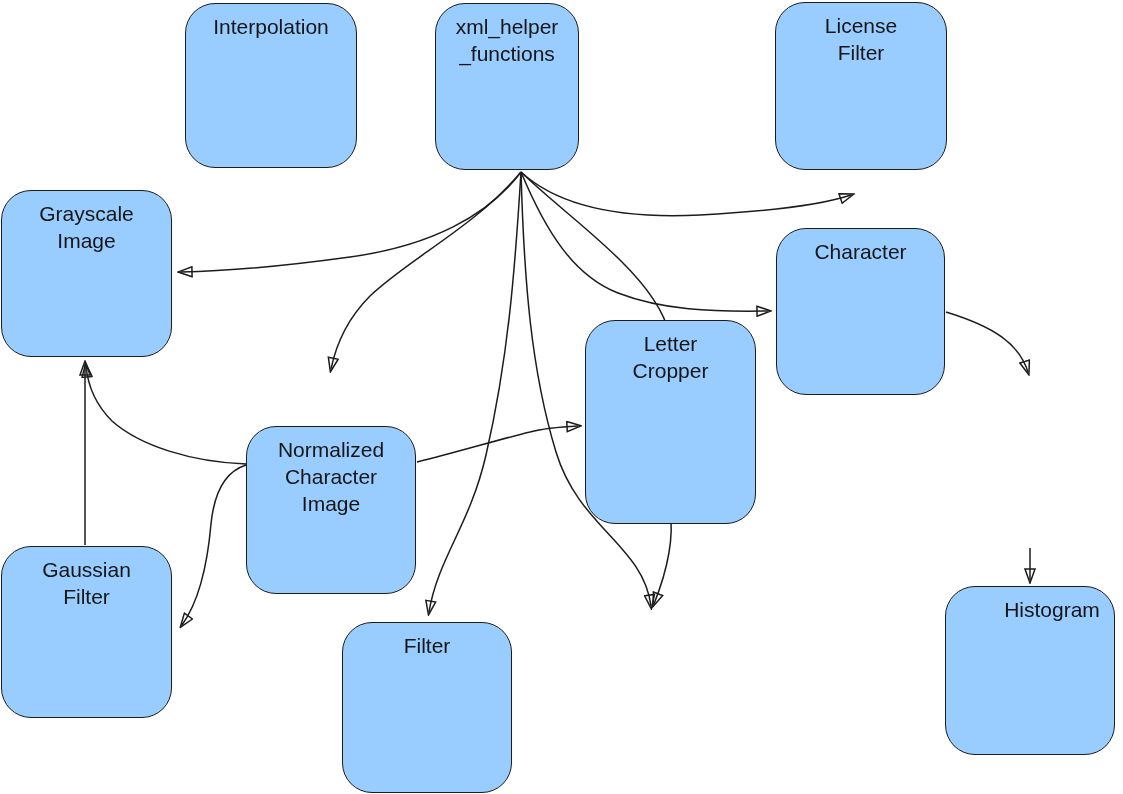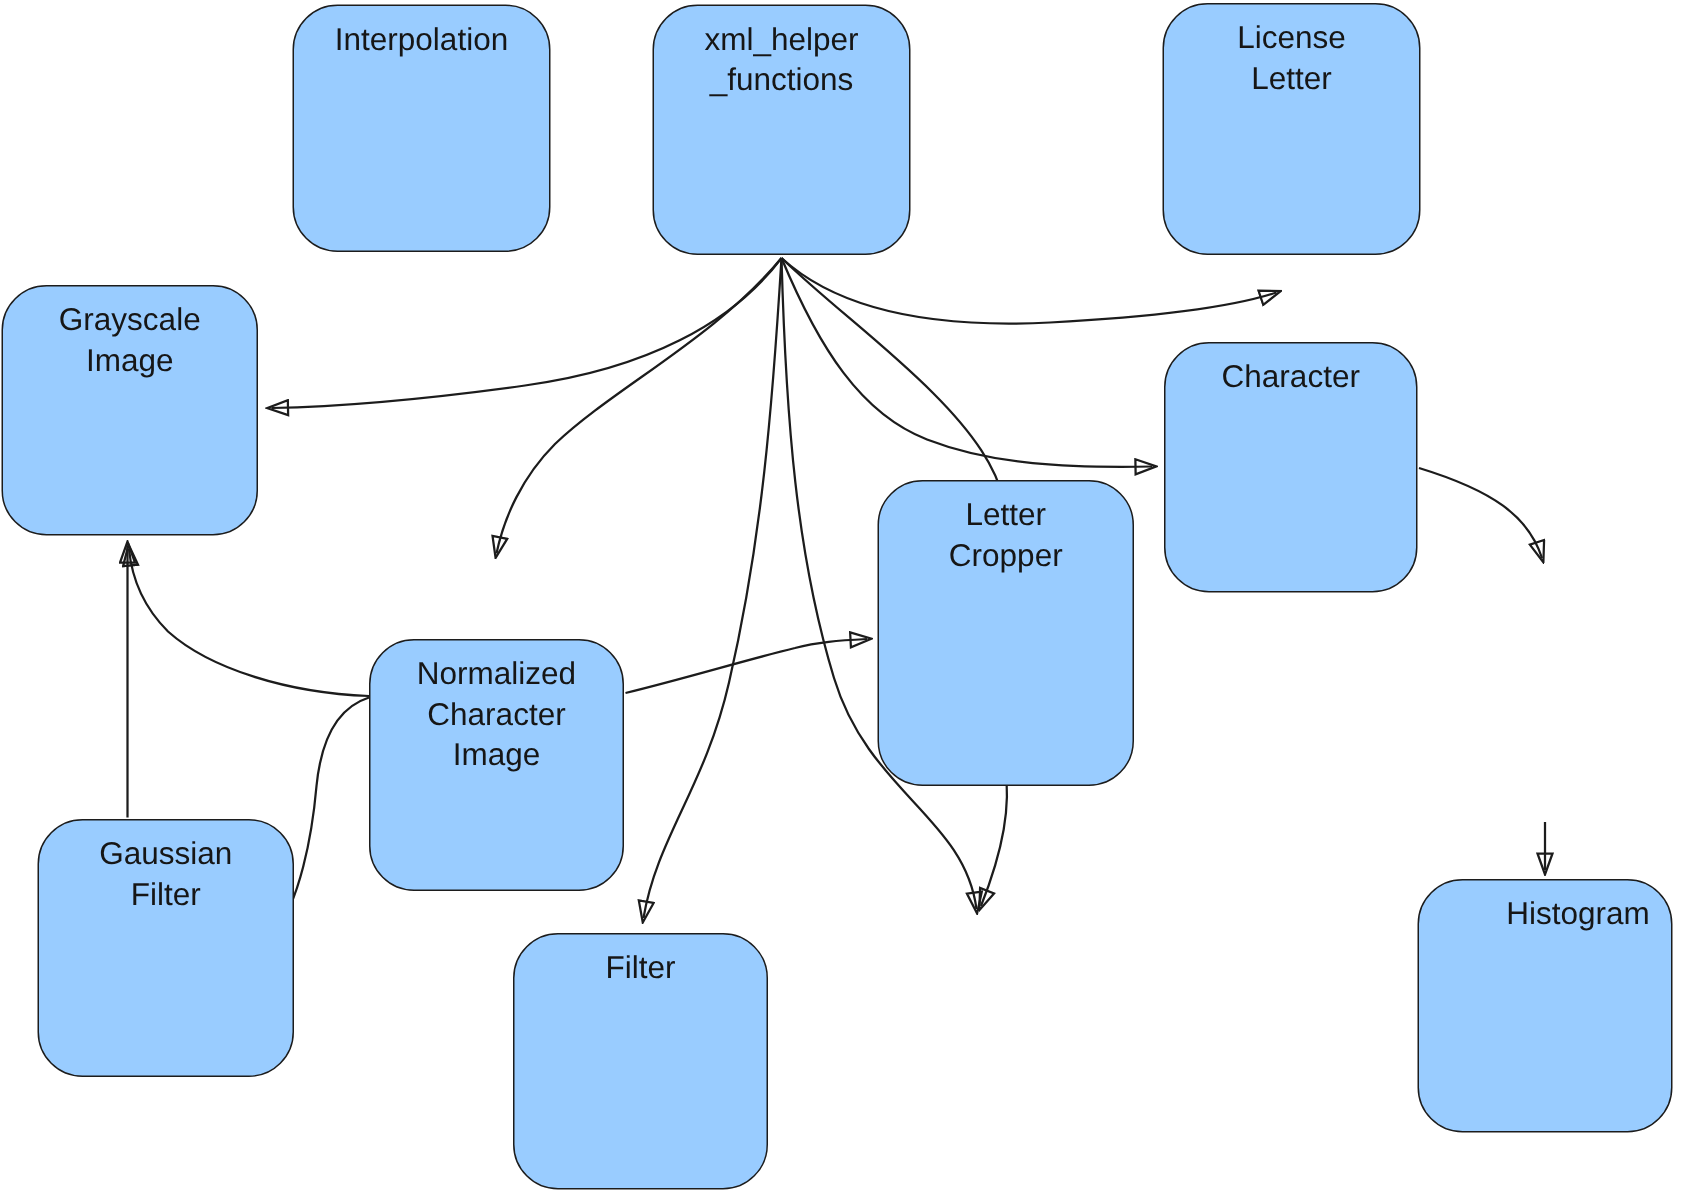--- a/index.html
+++ b/index.html
@@ -24,29 +24,29 @@
     border: 1.6px solid #1c1c1c;
     border-radius: 30px;
     color: #161616;
     font-size: 21px;
     line-height: 27px;
     text-align: center;
     padding-top: 9px;
     white-space: pre-line;
   }
   
-  #n-interpolation              { left: 195px; top:   3px; width: 172px; height: 165px; }
-  #n-xml-helper-functions       { left: 435px; top:   3px; width: 172px; height: 167px; }
+  #n-interpolation              { left: 185px; top:   3px; width: 172px; height: 165px; }
+  #n-xml-helper-functions       { left: 435px; top:   3px; width: 144px; height: 167px; }
   #n-license-plate              { left: 775px; top:   2px; width: 172px; height: 168px; }
   #n-grayscale-image            { left:   1px; top: 190px; width: 171px; height: 167px; text-align: center; }
   #n-character                  { left: 776px; top: 228px; width: 169px; height: 167px; }
   #n-normalized-character-image { left: 246px; top: 379px; width: 170px; height: 168px; margin-top: 47px; }
   #n-letter-cropper             { left: 585px; top: 320px; width: 171px; height: 204px; }
   #n-local-binary-patternizer   { left: 945px; top: 378px; width: 168px; height: 169px; }
-  #n-gaussian-filter            { left:   1px; top: 546px; width: 171px; height: 172px; margin-left: 24px; }
+  #n-gaussian-filter            { left:   1px; top: 546px; width: 171px; height: 172px; }
   #n-point                      { left: 342px; top: 622px; width: 170px; height: 171px; }
   #n-rectangle                  { left: 567px; top: 622px; width: 170px; height: 171px; }
   #n-histogram                  { left: 945px; top: 586px; width: 170px; height: 169px; padding-left: 44px; }
 </style>
 </head>
 <body>
 
 <div id="canvas">
 
   <svg id="edges" viewBox="0 0 1123 794" xmlns="http://www.w3.org/2000/svg">
@@ -71,21 +71,21 @@
     <path d="M670,511 C674,537 669,566 654,604" marker-end="url(#ah)"></path>
     <path d="M1030,548 L1030,580" marker-end="url(#ah)"></path>
   </svg>
 
   <div class="node" id="n-interpolation">Interpolation</div>
 
   <div class="node" id="n-xml-helper-functions">xml_helper
 _functions</div>
 
   <div class="node" id="n-license-plate">License
-Letter</div>
+Filter</div>
 
   <div class="node" id="n-grayscale-image">Grayscale
 Image</div>
 
   <div class="node" id="n-character">Character</div>
 
   <div class="node" id="n-normalized-character-image">Normalized
 Character
 Image</div>
 

